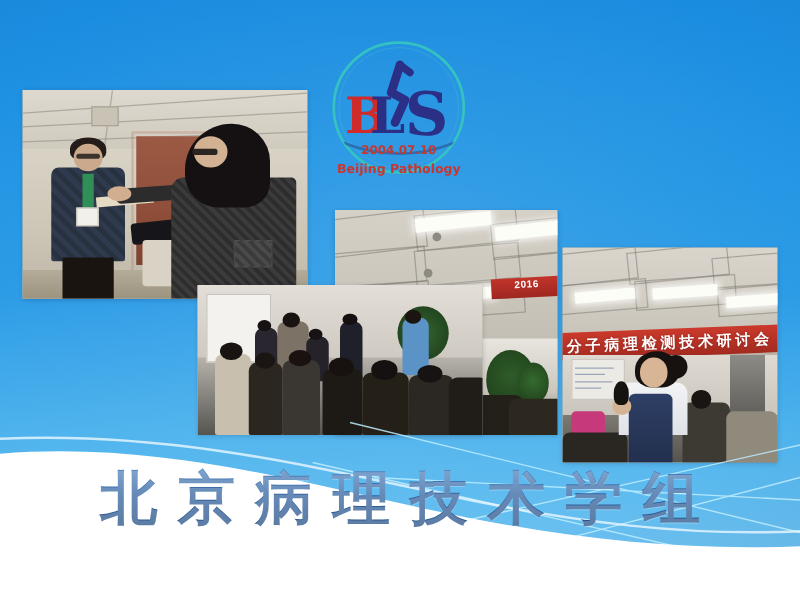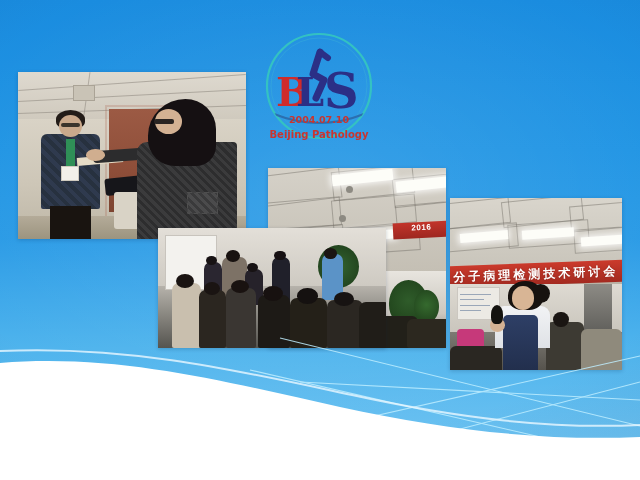--- a/index.html
+++ b/index.html
@@ -412,14 +412,15 @@
     </svg>
   </div>
 
   <div class="wave-wrap">
     <svg viewBox="0 0 640 135" xmlns="http://www.w3.org/2000/svg" preserveAspectRatio="none">
       <path d="M0 18 C 120 8, 230 38, 340 62 C 450 86, 545 96, 640 92 L640 135 L0 135 Z" fill="#ffffff"></path>
       <path d="M0 6 C 130 0, 240 26, 352 50 C 462 74, 552 84, 640 80" fill="none" stroke="#eaf8ff" stroke-width="2" opacity="0.8"></path>
     </svg>
   </div>
 
+  <div class="title">北京病理技术学组</div>
 
 </div>
 
 </body></html>

